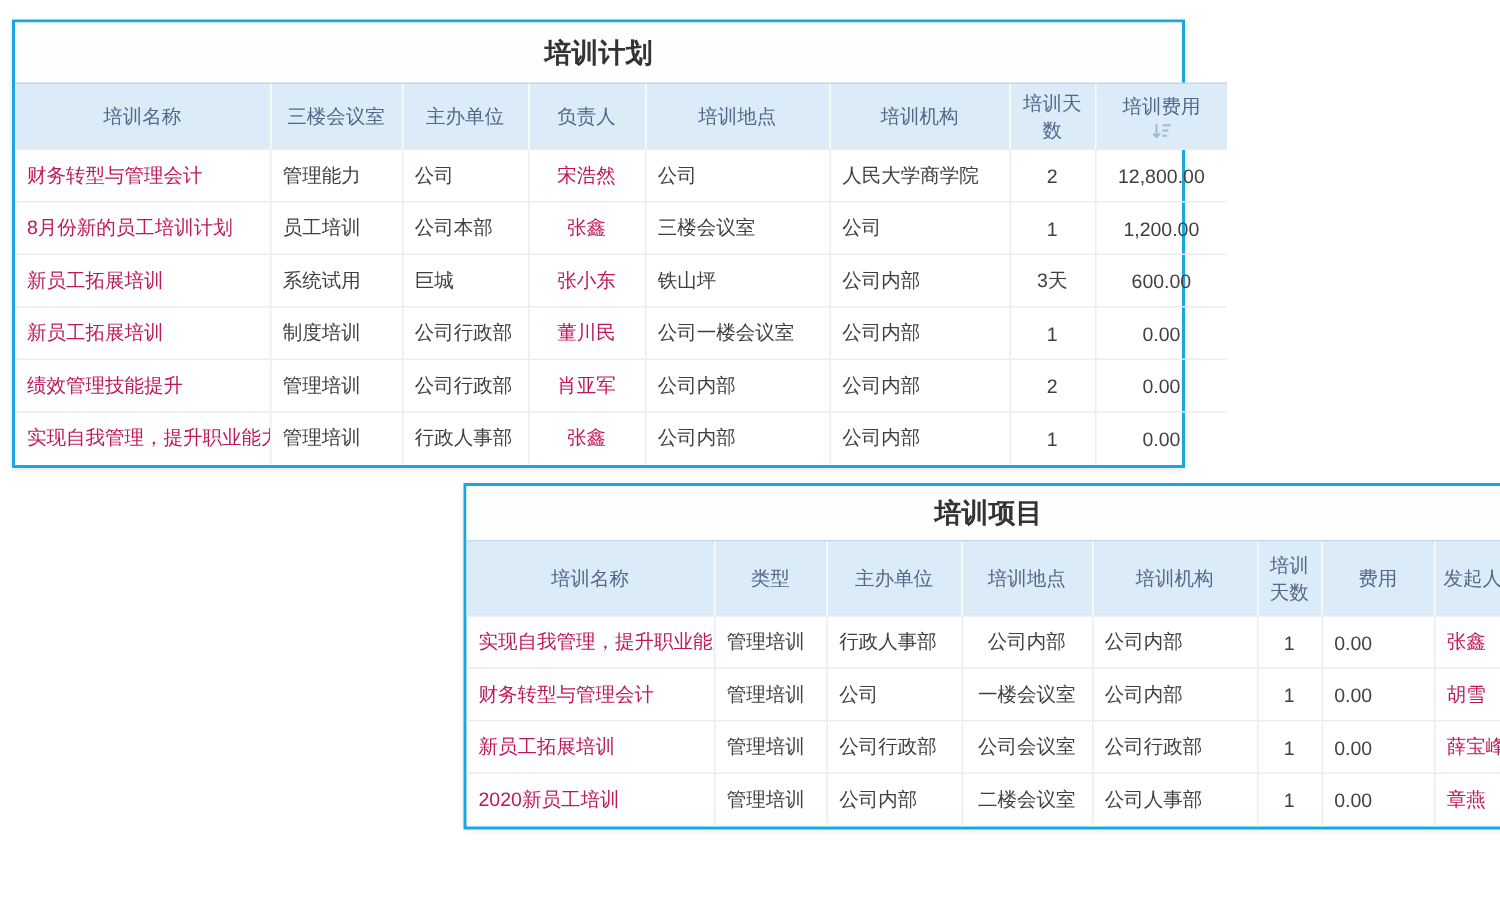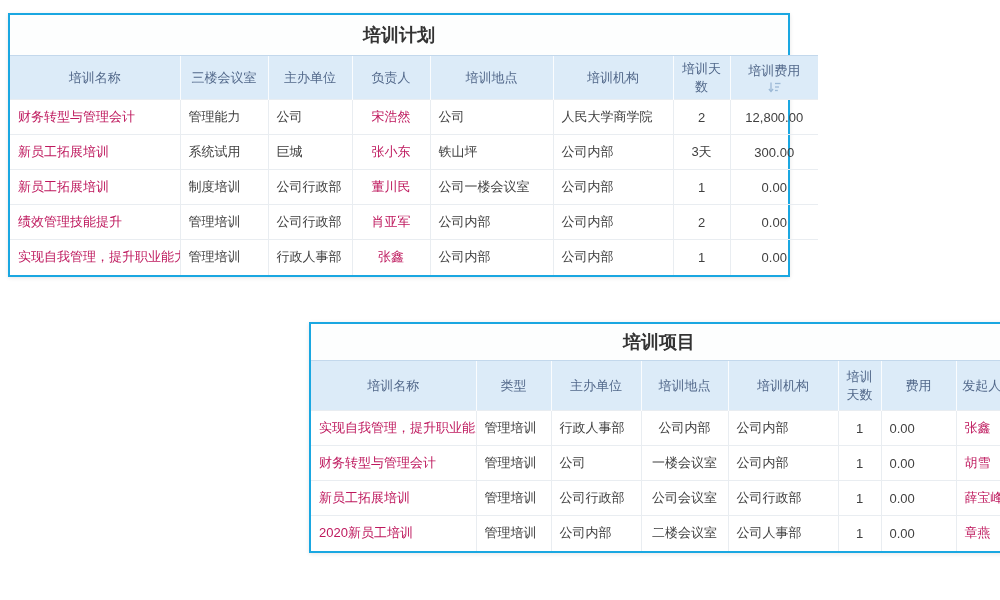--- a/index.html
+++ b/index.html
@@ -88,28 +88,38 @@
           <td class="link">财务转型与管理会计</td>
           <td>管理能力</td>
           <td>公司</td>
           <td class="link">宋浩然</td>
           <td>公司</td>
           <td>人民大学商学院</td>
           <td>2</td>
           <td>12,800.00</td>
         </tr>
         <tr>
+          <td class="link">8月份新的员工培训计划</td>
+          <td>员工培训</td>
+          <td>公司本部</td>
+          <td class="link">张鑫</td>
+          <td>三楼会议室</td>
+          <td>公司</td>
+          <td>1</td>
+          <td>1,200.00</td>
+        </tr>
+        <tr>
           <td class="link">新员工拓展培训</td>
           <td>系统试用</td>
           <td>巨城</td>
           <td class="link">张小东</td>
           <td>铁山坪</td>
           <td>公司内部</td>
           <td>3天</td>
-          <td>300.00</td>
+          <td>600.00</td>
         </tr>
         <tr>
           <td class="link">新员工拓展培训</td>
           <td>制度培训</td>
           <td>公司行政部</td>
           <td class="link">董川民</td>
           <td>公司一楼会议室</td>
           <td>公司内部</td>
           <td>1</td>
           <td>0.00</td>

